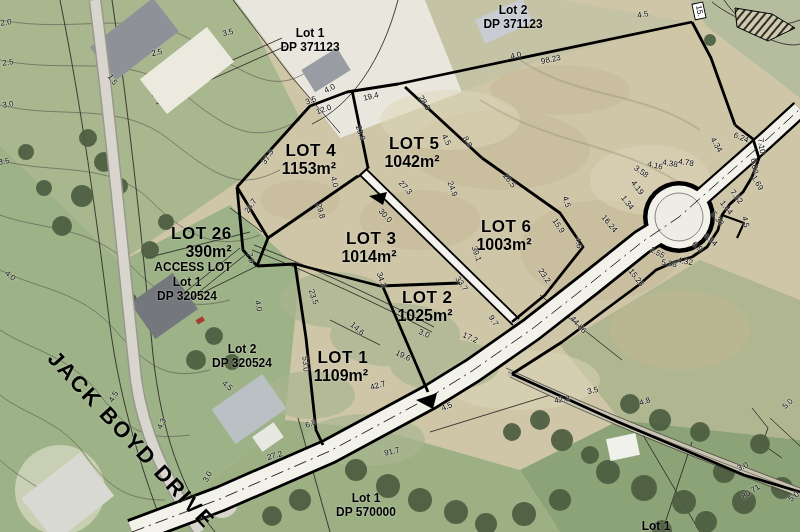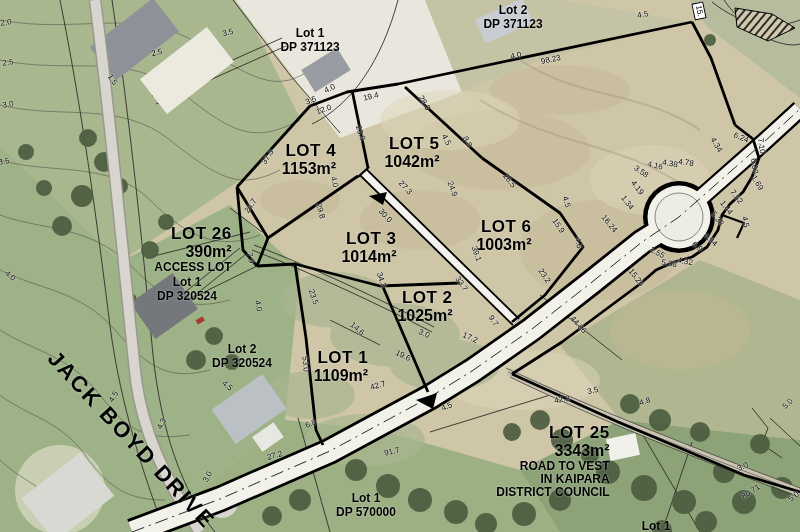--- a/index.html
+++ b/index.html
@@ -262,27 +262,20 @@
         <div class="lot-area">1025m²</div>
       </div>
       <div class="lot" style="left: 341px; top: 367px; transform: translate(-50%, -50%) rotate(0deg);">
         <div class="lot-name">LOT 1</div>
         <div class="lot-area">1109m²</div>
       </div>
       <div class="lot" style="left: 193px; top: 249px; transform: translate(-50%, -50%) rotate(0deg);">
         <div class="lot-name">LOT 26</div>
         <div class="lot-area">390m²</div>
         <div class="lot-note">ACCESS LOT</div>
-      </div>
-      <div class="lot" style="left: 553px; top: 461px; transform: translate(-50%, -50%) rotate(0deg);">
-        <div class="lot-name">LOT 25</div>
-        <div class="lot-area">3343m²</div>
-        <div class="lot-note">ROAD TO VEST</div>
-        <div class="lot-note">IN KAIPARA</div>
-        <div class="lot-note">DISTRICT COUNCIL</div>
       </div>
       <div class="parcel" style="left: 310px; top: 40px; transform: translate(-50%, -50%) rotate(0deg);">
         <div>Lot 1</div>
         <div>DP 371123</div>
       </div>
       <div class="parcel" style="left: 513px; top: 17px; transform: translate(-50%, -50%) rotate(0deg);">
         <div>Lot 2</div>
         <div>DP 371123</div>
       </div>
       <div class="parcel" style="left: 187px; top: 289px; transform: translate(-50%, -50%) rotate(0deg);">

